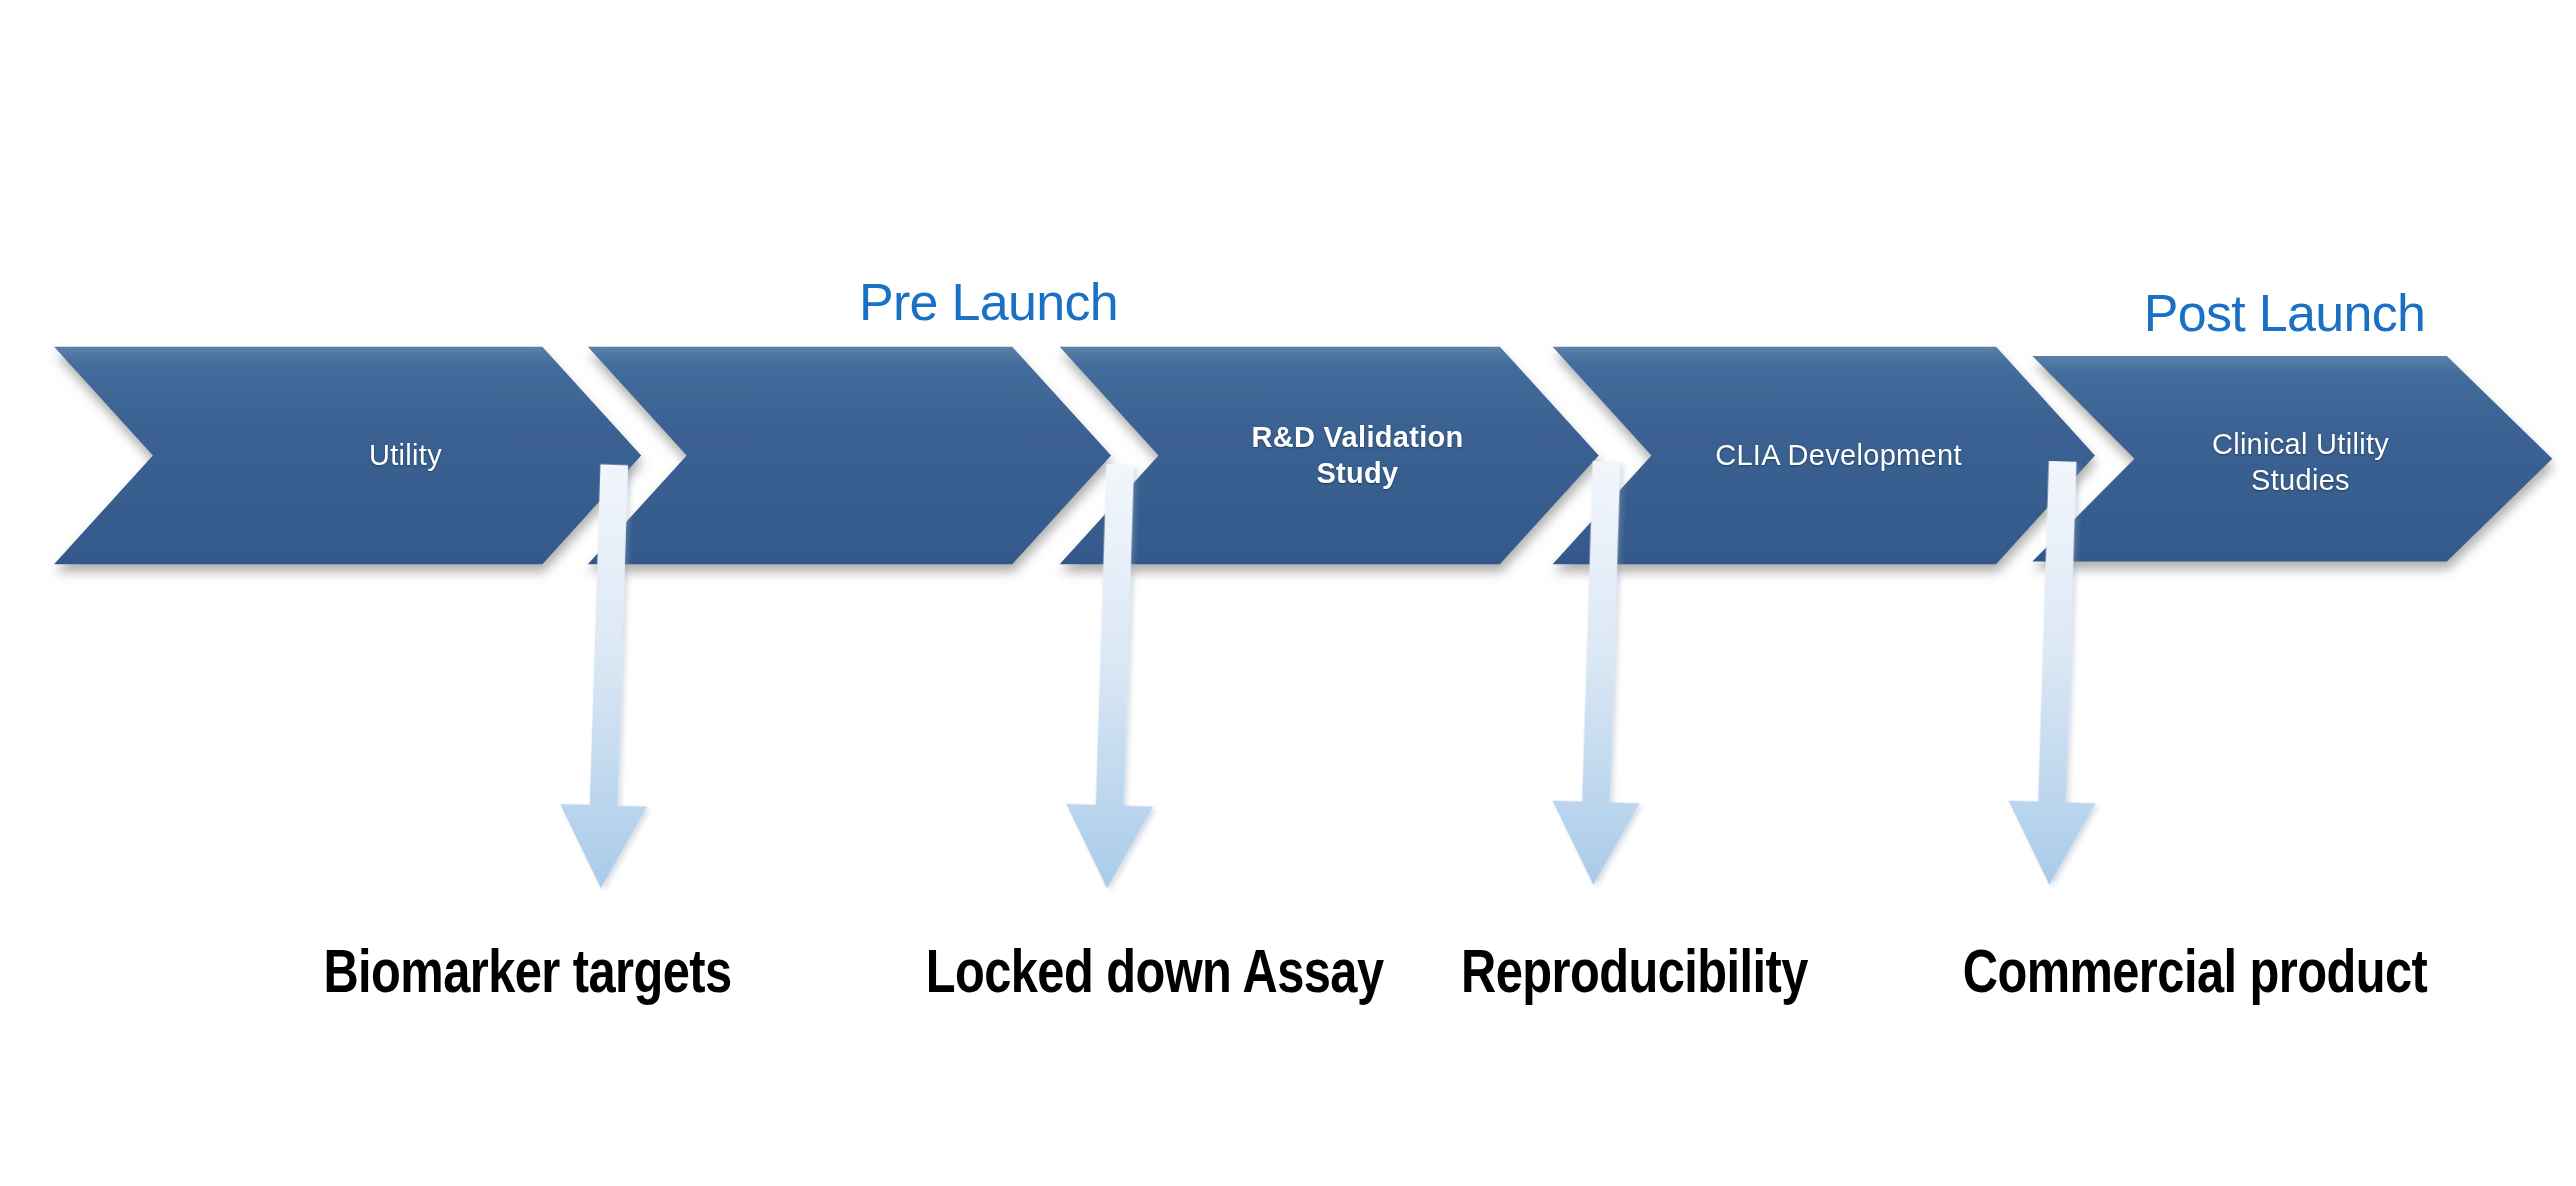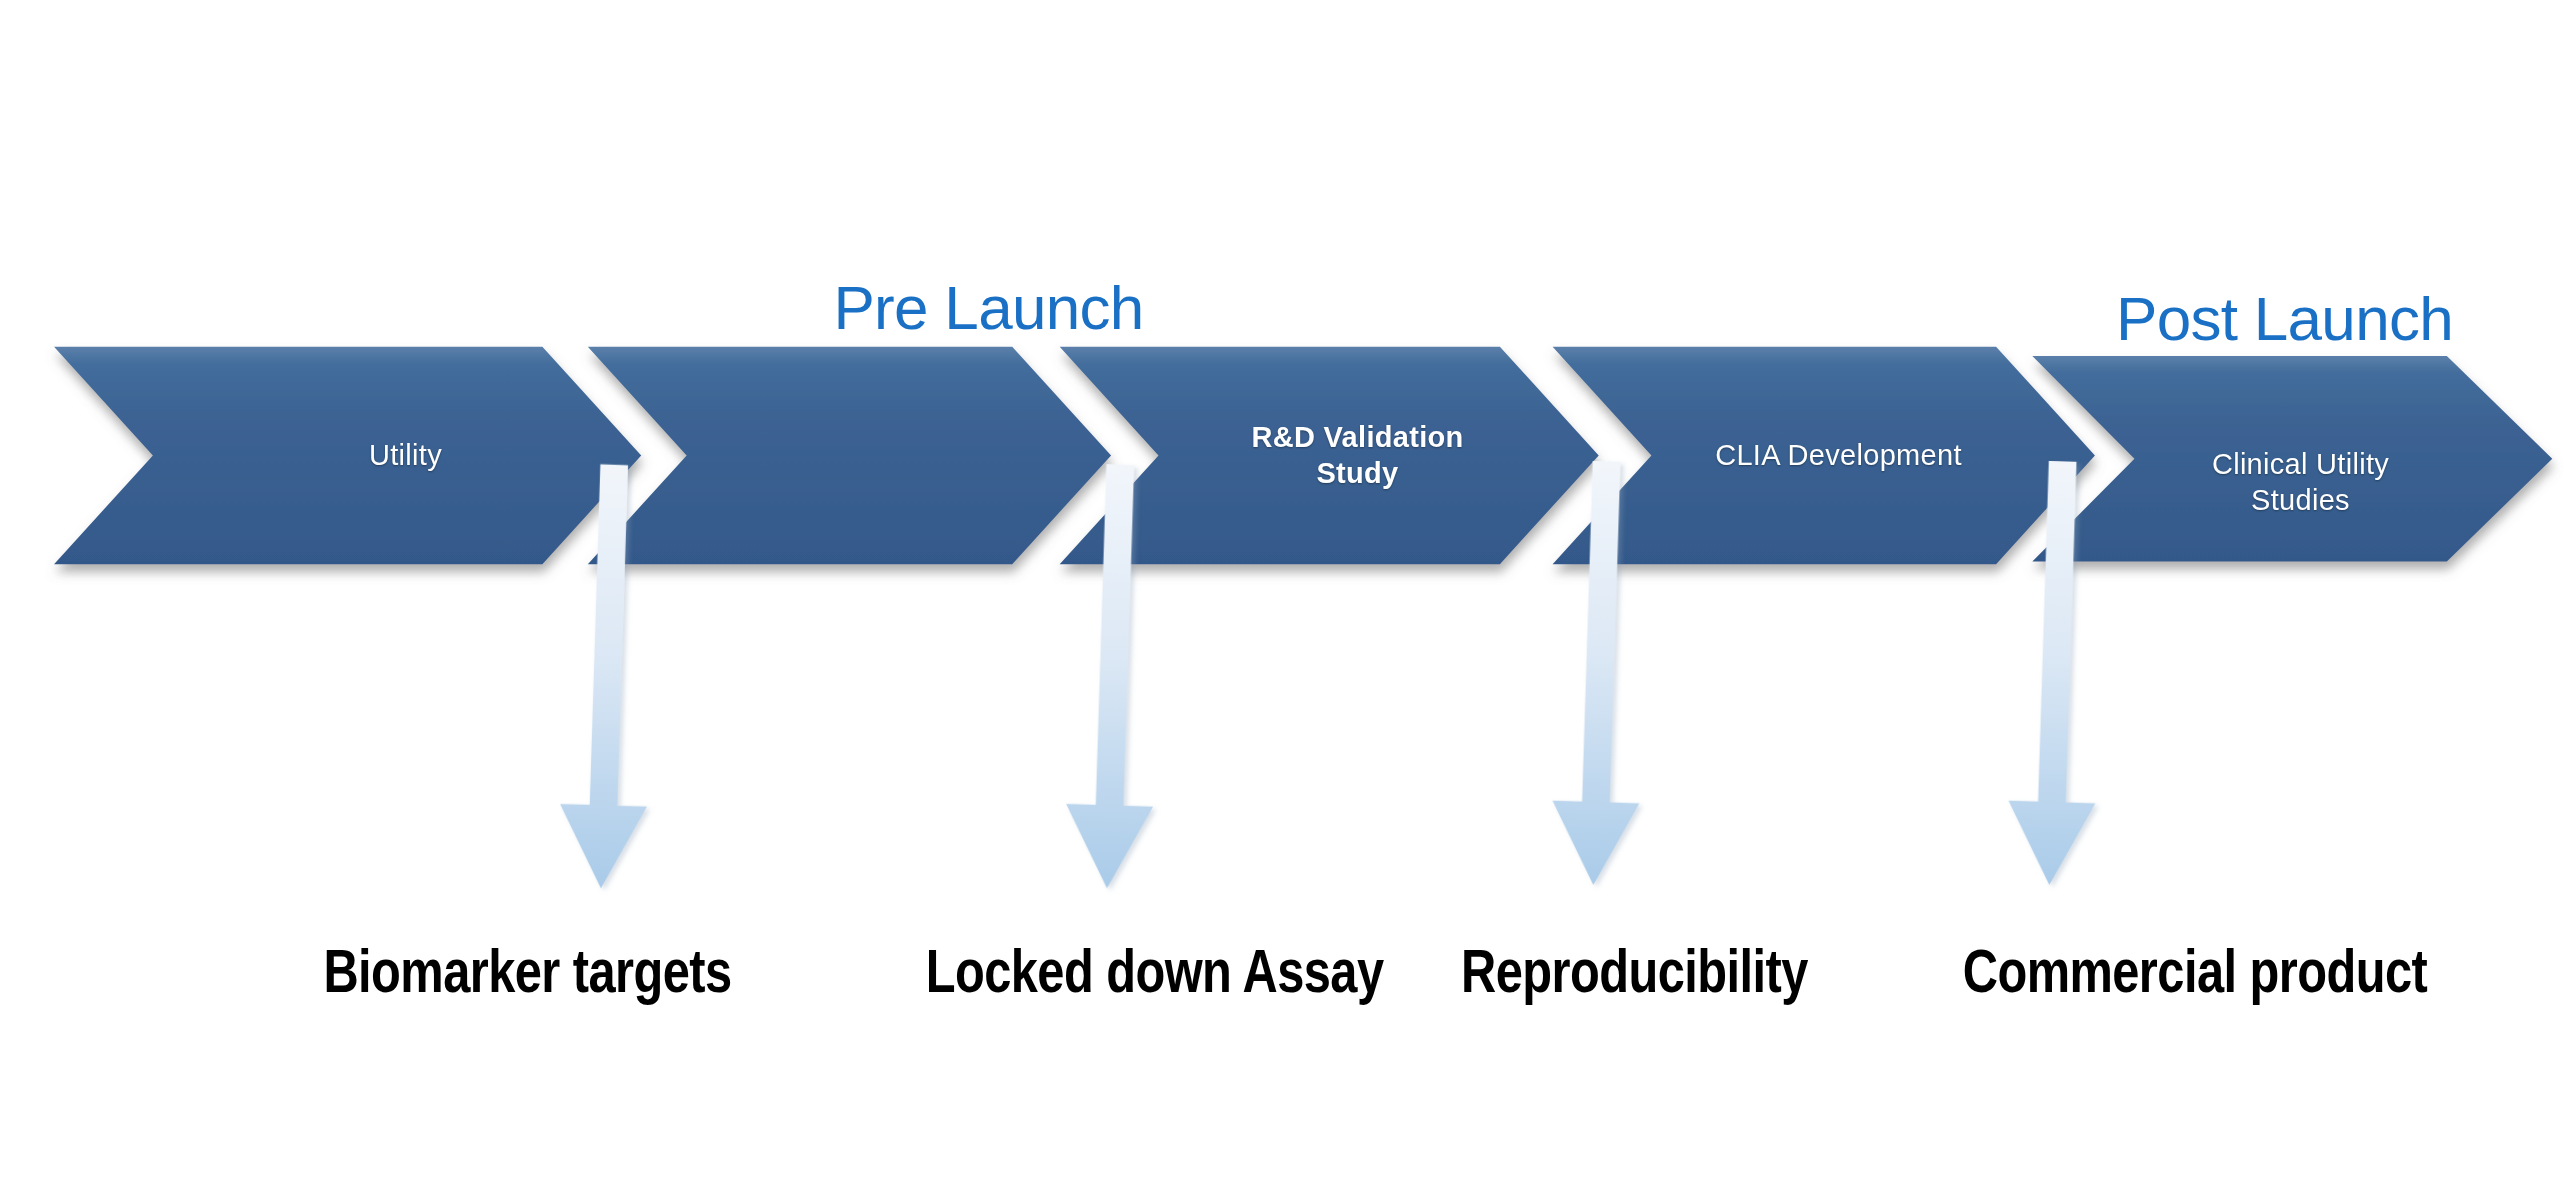--- a/index.html
+++ b/index.html
@@ -8,25 +8,25 @@
   .shapes{position:absolute;left:0;top:0;width:2576px;height:1187px;}
 
   .stage-label{
     position:absolute;top:347px;height:217px;width:343px;
     display:flex;align-items:center;justify-content:center;
     color:#ffffff;font-size:29px;font-weight:400;line-height:1.24;
     text-align:center;white-space:pre-line;
     text-shadow:0 1.3px 2px rgba(0,0,0,0.35);
     letter-spacing:0.3px;
   }
-  .stage-label.s5{top:376px;height:214px;}
+  .stage-label.s5{top:356px;height:214px;}
 
   .phase-label{
     position:absolute;width:343px;text-align:center;
-    color:#1A70C5;font-size:62px;font-weight:400;letter-spacing:-0.7px;
+    color:#1A70C5;font-size:52px;font-weight:400;letter-spacing:-0.7px;
     line-height:1.05;
   }
   .deliverable-label{
     position:absolute;top:938px;width:527px;text-align:center;
     color:#000000;font-size:61px;font-weight:700;line-height:1.1;
     transform:scaleX(0.80);transform-origin:center center;
     letter-spacing:-0.7px;white-space:nowrap;
   }
 </style>
 </head>

